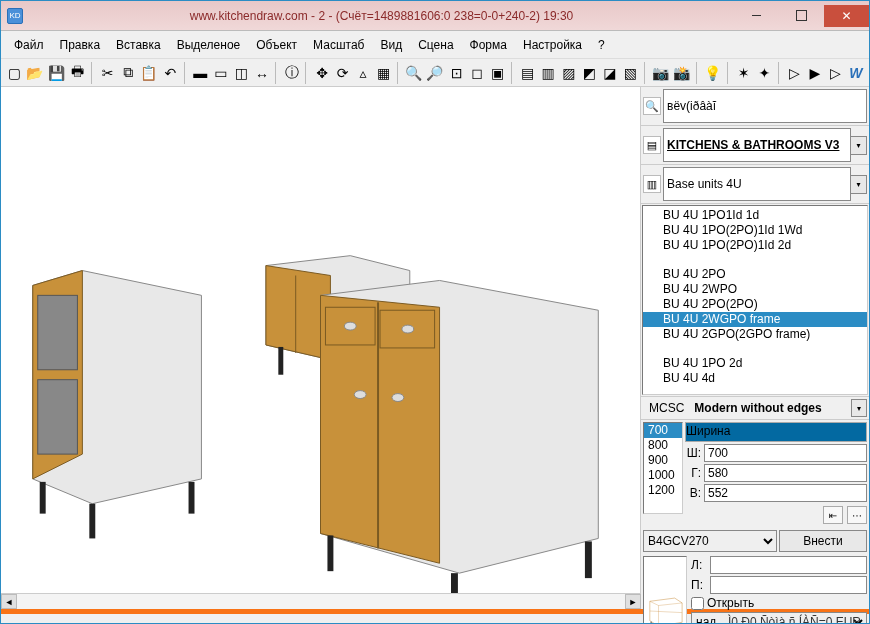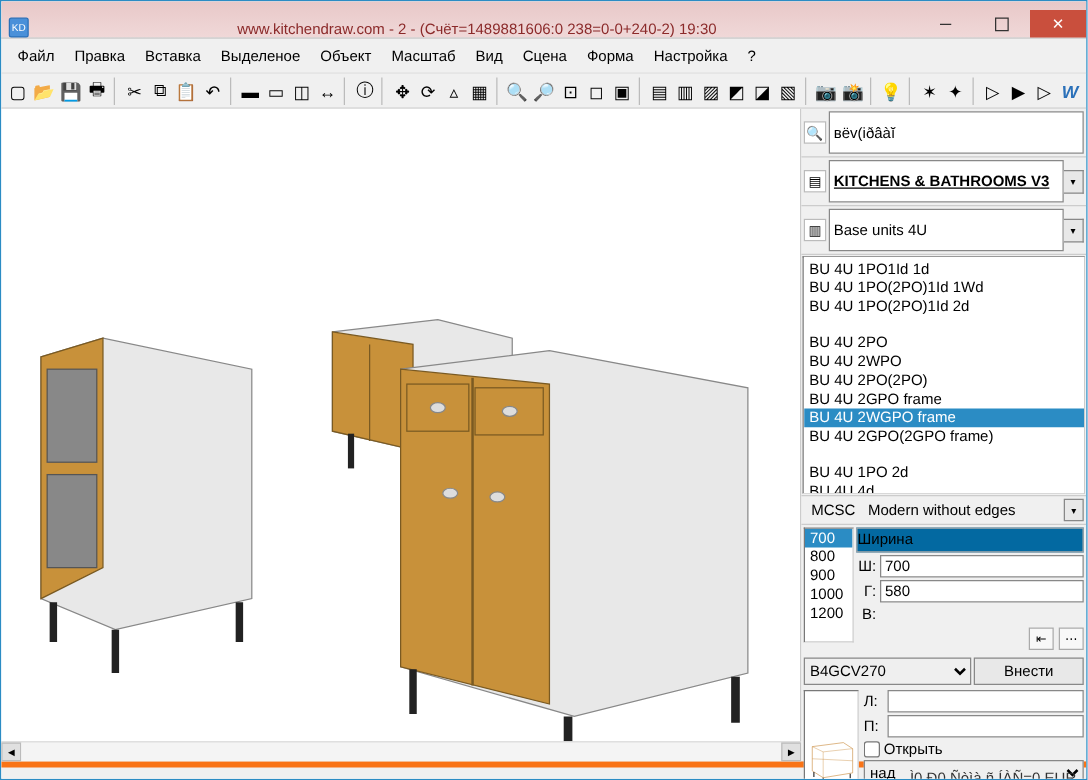--- a/index.html
+++ b/index.html
@@ -1,19 +1,19 @@
 <!DOCTYPE html>
 <html><head>
 <meta charset="utf-8">
 <style>
 * { box-sizing: border-box; margin: 0; padding: 0; font-family: "Segoe UI", Tahoma, sans-serif; font-size: 12px; }
 body { background: #fff; width: 870px; height: 624px; overflow: hidden; border: 1px solid #2b8cc4; }
 
 
-.titlebar { height: 30px; background: linear-gradient(#e8c8c8, #f0d8d8); display: flex; align-items: flex-end; border-bottom: 1px solid #bbb;}
+.titlebar { height: 30px; background: linear-gradient(#e8c8c8, #f0d8d8); display: flex; align-items: center; border-bottom: 1px solid #bbb;}
 .titlebar .appicon { width: 16px; height: 16px; margin: 0 6px; background:#4a90d9; border:1px solid #2a70b9; border-radius:2px; font-size:8px; color:#fff; display:flex; align-items:center; justify-content:center;}
 .titlebar .title { flex: 1; text-align: center; color: #8b2a2a; font-size: 12px;}
 .winbtns { display:flex; }
 .winbtn { width: 45px; height: 22px; display:flex; align-items:center; justify-content:center; font-size:13px; color:#333;}
 .winbtn.min::before{content:"";width:9px;border-bottom:1px solid #333;}
 .winbtn.max::before{content:"";width:9px;height:9px;border:1px solid #333;}
 .winbtn.close{ background:#c94f3d; color:#fff; width:45px;}
 .winbtn.close::before{content:"✕"; font-size:12px;}
 
 
@@ -35,27 +35,27 @@
 
 
 .rpanel { width: 228px; background:#f0f0f0; display:flex; flex-direction:column; }
 .rowcombo { display:flex; align-items:center; border-bottom:1px solid #ccc; padding:2px;}
 .rowcombo .ico{ width:18px; height:18px; border:1px solid #bbb; margin-right:2px; display:flex; align-items:center; justify-content:center; font-size:11px; background:#fff;}
 .rowcombo input, .rowcombo select{ flex:1; height:19px; border:1px solid #888; padding:16px 3px;}
 .rowcombo.bold input{ font-weight:bold;text-decoration:underline;}
 .rowcombo .arrowbtn{ width:16px; height:19px; background:#e8e8e8; border:1px solid #888; border-left:none; font-size:8px; display:flex; align-items:center; justify-content:center;}
 
 .itemlist { flex:0 0 190px; background:#fff; border:1px inset #ccc; margin:1px; overflow-y:scroll; padding:2px 0;}
-.itemlist .li{ padding:0 4px; line-height:15px; white-space:nowrap;}
+.itemlist .li{ padding:0 20px; line-height:15px; white-space:nowrap;}
 .itemlist .li.sel{ background:#2b8cc4; color:#fff;}
 .itemlist .gap{ height:14px;}
 
 .stylerow { display:flex; align-items:center; padding:2px; border-top:1px solid #ccc; border-bottom:1px solid #ccc;}
 .stylerow .lab{ font-weight:normal; padding:0 6px;}
-.stylerow .val{ flex:1; padding:0 4px;}
+.stylerow .val{ flex:1; padding:0 4px;font-weight:bold;}
 .stylerow .arrowbtn{ width:16px; height:18px; background:#e8e8e8; border:1px solid #888; font-size:8px; display:flex; align-items:center; justify-content:center;}
 
 .midrow{ display:flex; }
 .sizelist{ width:118px; height:92px; background:#fff; border:1px inset #ccc; margin:2px 0 2px 2px; overflow-y:scroll;}
 .sizelist .li{ padding:0 4px; line-height:15px;}
 .sizelist .li.sel{ background:#2b8cc4; color:#fff;}
 .dimbox{ flex:1; padding:2px; display:flex; flex-direction:column; gap:2px;}
 .dimbox .hdr{ text-align:left; height:20px; border:1px solid #aaa; background:#0369a1; line-height:16px;}
 .dimrow{ display:flex; gap:3px; align-items:center;}
 .dimrow .dl{ width:16px; text-align:right;}
@@ -226,21 +226,20 @@
     </div>
 
     <div class="itemlist" id="itemlist">
         <div class="li">BU 4U 1PO1Id 1d</div>
         <div class="li">BU 4U 1PO(2PO)1Id 1Wd</div>
         <div class="li">BU 4U 1PO(2PO)1Id 2d</div>
         <div class="gap"></div>
         <div class="li">BU 4U 2PO</div>
         <div class="li">BU 4U 2WPO</div>
         <div class="li">BU 4U 2PO(2PO)</div>
-        <div class="li">BU 4U 2GPO frame</div>
         <div class="li sel">BU 4U 2WGPO frame</div>
         <div class="li">BU 4U 2GPO(2GPO frame)</div>
         <div class="gap"></div>
         <div class="li">BU 4U 1PO 2d</div>
         <div class="li">BU 4U 4d</div>
       </div>
 
     <div class="stylerow">
       <span class="lab">MCSC</span>
       <span class="val">Modern without edges</span>
@@ -260,20 +259,21 @@
         <div class="dimrow">
             <span class="dl">Ш:</span>
             <input value="700" style="">
           </div>
         <div class="dimrow">
             <span class="dl">Г:</span>
             <input value="580" style="">
           </div>
         <div class="dimrow">
             <span class="dl">В:</span>
+            <input value="552" style="">
           </div>
         <div class="iconrow">
           <div class="sq">⇤</div>
           <div class="sq">⋯</div>
         </div>
       </div>
     </div>
 
     <div class="coderow">
       <select><option>B4GCV270</option></select>

